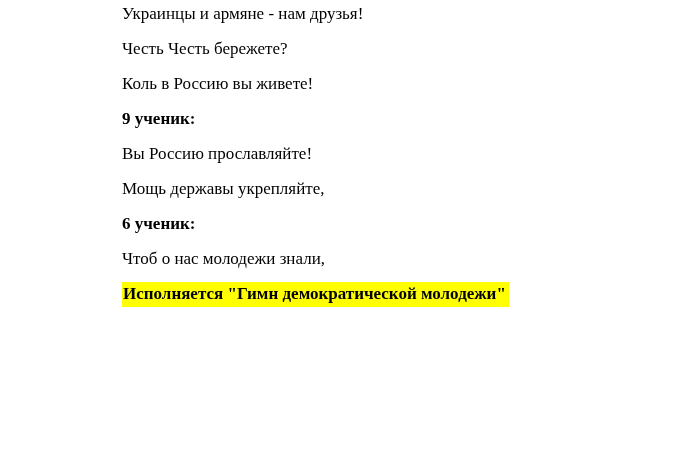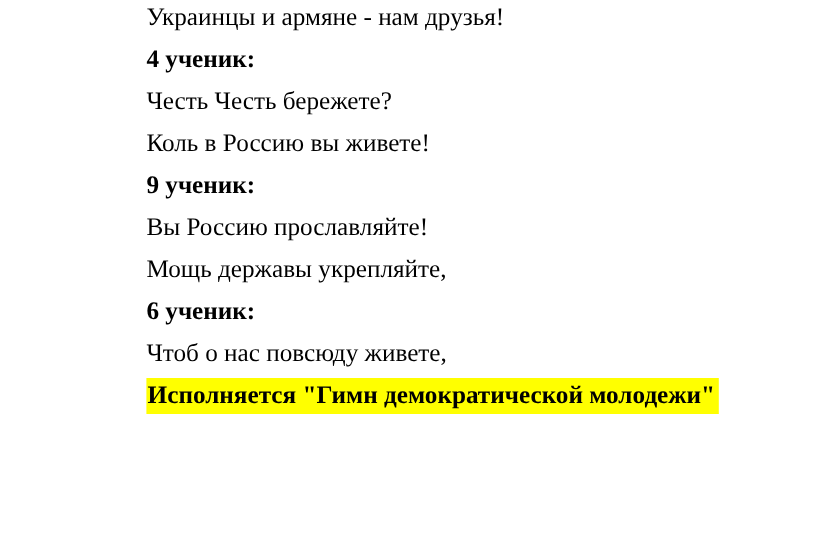--- a/index.html
+++ b/index.html
@@ -27,42 +27,41 @@
   }
   .content {
     position: absolute;
     left: 122px;
     top: 3px;
   }
   .line {
     margin: 0;
     padding: 0;
     height: 35px;
-    font-size: 21px;
+    font-size: 17px;
     line-height: 22px;
     white-space: nowrap;
   }
   .bold {
     font-weight: bold;
   }
   .hl {
     background: var(--hl);
     font-weight: bold;
     padding: 2px 3px 4px 1px;
   }
 </style>
 </head>
 <body>
 
 <div class="page">
   <div class="content">
     <p class="line"><span>Украинцы и армяне - нам друзья!</span></p>
-    <p class="line bold"><span>4 ученик:</span></p>
     <p class="line"><span>Честь Честь бережете?</span></p>
     <p class="line"><span>Коль в Россию вы живете!</span></p>
     <p class="line bold"><span>9 ученик:</span></p>
     <p class="line"><span>Вы Россию прославляйте!</span></p>
     <p class="line"><span>Мощь державы укрепляйте,</span></p>
     <p class="line bold"><span>6 ученик:</span></p>
-    <p class="line"><span>Чтоб о нас повсюду живете,</span></p>
+    <p class="line"><span>Чтоб о нас молодежи знали,</span></p>
     <p class="line"><span class="hl">Исполняется "Гимн демократической молодежи"</span></p>
   </div>
 </div>
 
 </body></html>

